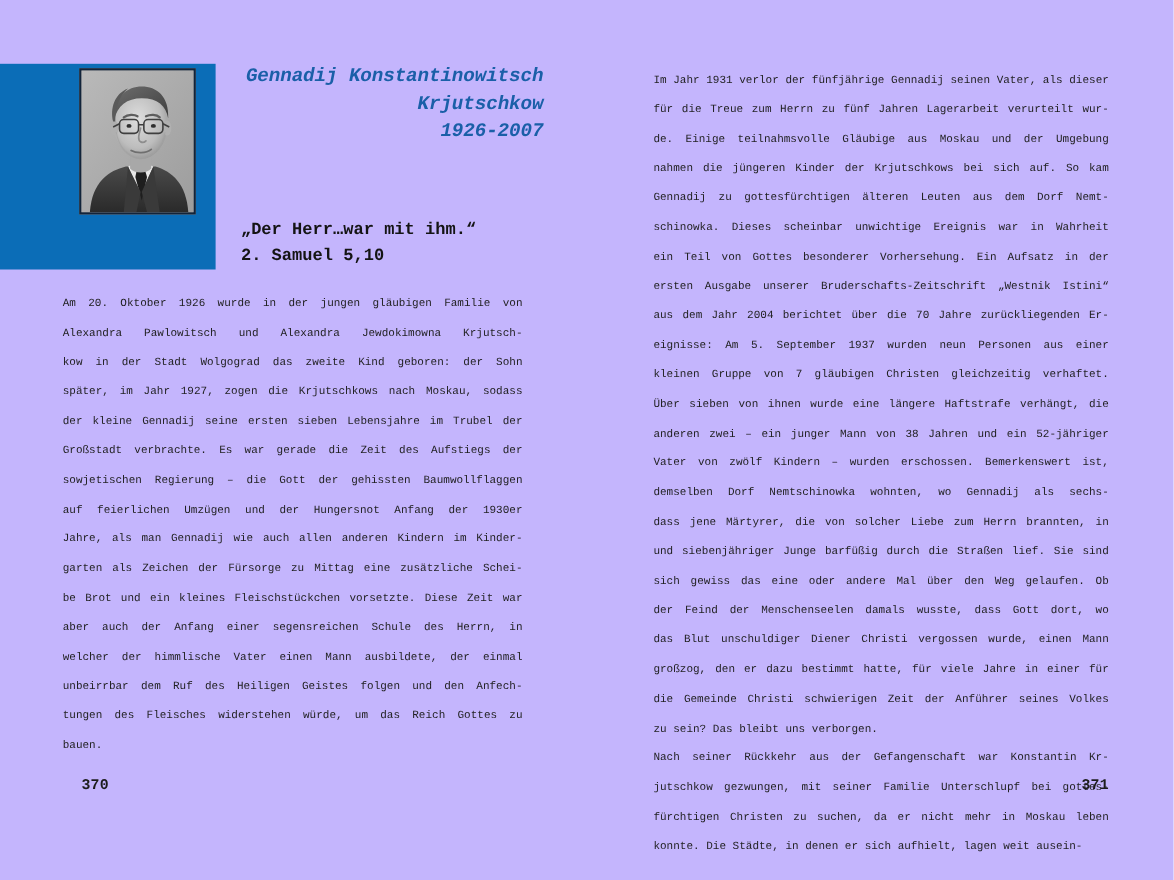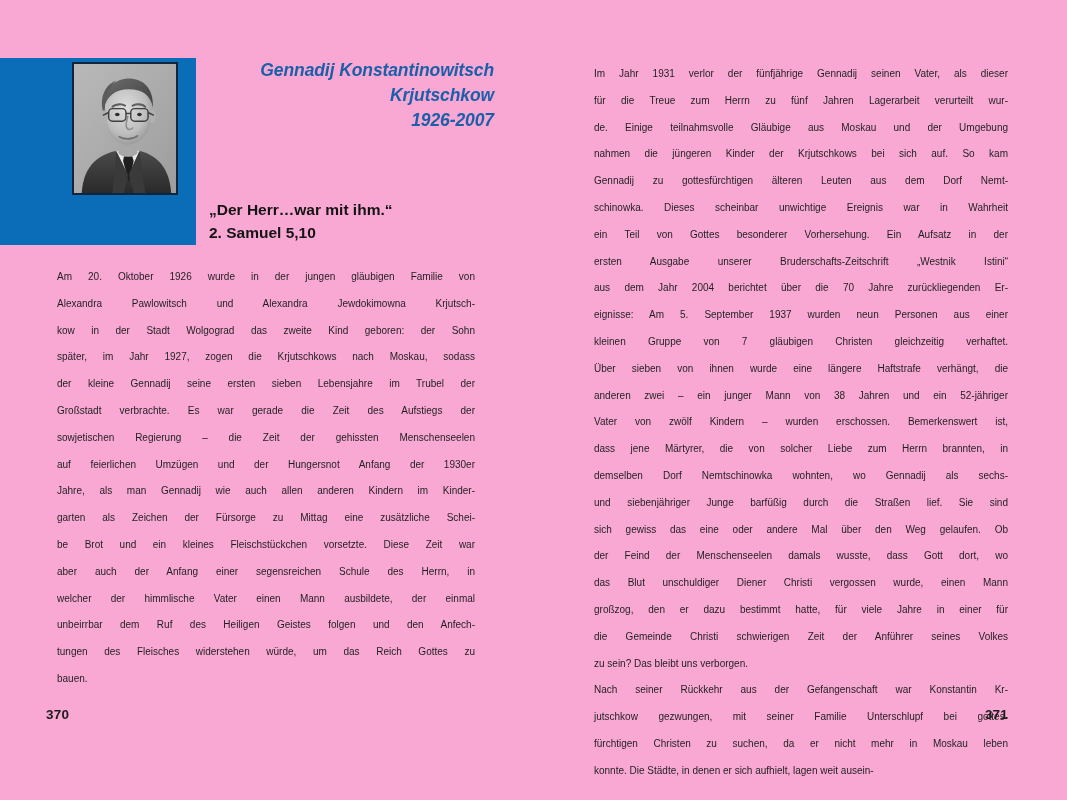--- a/index.html
+++ b/index.html
@@ -14,21 +14,22 @@
     overflow: hidden;
     font-family: "Liberation Sans", sans-serif;
     color: #1c1c1c;
     -webkit-font-smoothing: antialiased;
   }
 
   
   #spread {
     position: absolute;
     inset: 0;
-    background: #f9a8d4;
+    background: #c4b5fd;
+    font-family: Liberation Mono, monospace;
   }
 
   
   #blue-block {
     position: absolute;
     left: 0;
     top: 58px;
     width: 196px;
     height: 187px;
     background: #0b6db7;
@@ -60,21 +61,21 @@
     font-style: italic;
     font-size: 17.5px;
     line-height: 25px;
     letter-spacing: -0.1px;
   }
   #heading .hline { display: block; white-space: nowrap; }
 
   
   #quote {
     position: absolute;
-    left: 209px;
+    left: 219px;
     top: 198px;
     width: 290px;
     color: #141414;
     font-weight: bold;
     font-size: 15.5px;
     line-height: 23px;
   }
   #quote .qline { display: block; }
 
   
@@ -98,21 +99,21 @@
   .ln.last { text-align-last: left; }
 
   
   .folio {
     position: absolute;
     font-size: 13.5px;
     font-weight: bold;
     color: #1c1c1c;
     letter-spacing: 0.2px;
   }
-  #folio-left  { left: 46px;  top: 707px; }
+  #folio-left  { left: 74px;  top: 707px; }
   #folio-right { right: 59px; top: 707px; text-align: center; }
 </style>
 </head>
 <body>
 
 <div id="spread">
 
   <div id="blue-block"></div>
 
   <div id="portrait-frame">
@@ -192,21 +193,21 @@
     <span class="qline">2. Samuel 5,10</span>
   </div>
 
   <div class="col" id="col-left">
       <span class="ln">Am 20. Oktober 1926 wurde in der jungen gläubigen Familie von</span>
       <span class="ln">Alexandra Pawlowitsch und Alexandra Jewdokimowna Krjutsch-</span>
       <span class="ln">kow in der Stadt Wolgograd das zweite Kind geboren: der Sohn</span>
       <span class="ln">später, im Jahr 1927, zogen die Krjutschkows nach Moskau, sodass</span>
       <span class="ln">der kleine Gennadij seine ersten sieben Lebensjahre im Trubel der</span>
       <span class="ln">Großstadt verbrachte. Es war gerade die Zeit des Aufstiegs der</span>
-      <span class="ln">sowjetischen Regierung – die Zeit der gehissten Menschenseelen</span>
+      <span class="ln">sowjetischen Regierung – die Gott der gehissten Baumwollflaggen</span>
       <span class="ln">auf feierlichen Umzügen und der Hungersnot Anfang der 1930er</span>
       <span class="ln">Jahre, als man Gennadij wie auch allen anderen Kindern im Kinder-</span>
       <span class="ln">garten als Zeichen der Fürsorge zu Mittag eine zusätzliche Schei-</span>
       <span class="ln">be Brot und ein kleines Fleischstückchen vorsetzte. Diese Zeit war</span>
       <span class="ln">aber auch der Anfang einer segensreichen Schule des Herrn, in</span>
       <span class="ln">welcher der himmlische Vater einen Mann ausbildete, der einmal</span>
       <span class="ln">unbeirrbar dem Ruf des Heiligen Geistes folgen und den Anfech-</span>
       <span class="ln">tungen des Fleisches widerstehen würde, um das Reich Gottes zu</span>
       <span class="ln last">bauen.</span>
     </div>
@@ -219,22 +220,22 @@
       <span class="ln">Gennadij zu gottesfürchtigen älteren Leuten aus dem Dorf Nemt-</span>
       <span class="ln">schinowka. Dieses scheinbar unwichtige Ereignis war in Wahrheit</span>
       <span class="ln">ein Teil von Gottes besonderer Vorhersehung. Ein Aufsatz in der</span>
       <span class="ln">ersten Ausgabe unserer Bruderschafts-Zeitschrift „Westnik Istini“</span>
       <span class="ln">aus dem Jahr 2004 berichtet über die 70 Jahre zurückliegenden Er-</span>
       <span class="ln">eignisse: Am 5. September 1937 wurden neun Personen aus einer</span>
       <span class="ln">kleinen Gruppe von 7 gläubigen Christen gleichzeitig verhaftet.</span>
       <span class="ln">Über sieben von ihnen wurde eine längere Haftstrafe verhängt, die</span>
       <span class="ln">anderen zwei – ein junger Mann von 38 Jahren und ein 52-jähriger</span>
       <span class="ln">Vater von zwölf Kindern – wurden erschossen. Bemerkenswert ist,</span>
+      <span class="ln">demselben Dorf Nemtschinowka wohnten, wo Gennadij als sechs-</span>
       <span class="ln">dass jene Märtyrer, die von solcher Liebe zum Herrn brannten, in</span>
-      <span class="ln">demselben Dorf Nemtschinowka wohnten, wo Gennadij als sechs-</span>
       <span class="ln">und siebenjähriger Junge barfüßig durch die Straßen lief. Sie sind</span>
       <span class="ln">sich gewiss das eine oder andere Mal über den Weg gelaufen. Ob</span>
       <span class="ln">der Feind der Menschenseelen damals wusste, dass Gott dort, wo</span>
       <span class="ln">das Blut unschuldiger Diener Christi vergossen wurde, einen Mann</span>
       <span class="ln">großzog, den er dazu bestimmt hatte, für viele Jahre in einer für</span>
       <span class="ln">die Gemeinde Christi schwierigen Zeit der Anführer seines Volkes</span>
       <span class="ln last">zu sein? Das bleibt uns verborgen.</span>
       <span class="ln">Nach seiner Rückkehr aus der Gefangenschaft war Konstantin Kr-</span>
       <span class="ln">jutschkow gezwungen, mit seiner Familie Unterschlupf bei gottes-</span>
       <span class="ln">fürchtigen Christen zu suchen, da er nicht mehr in Moskau leben</span>

